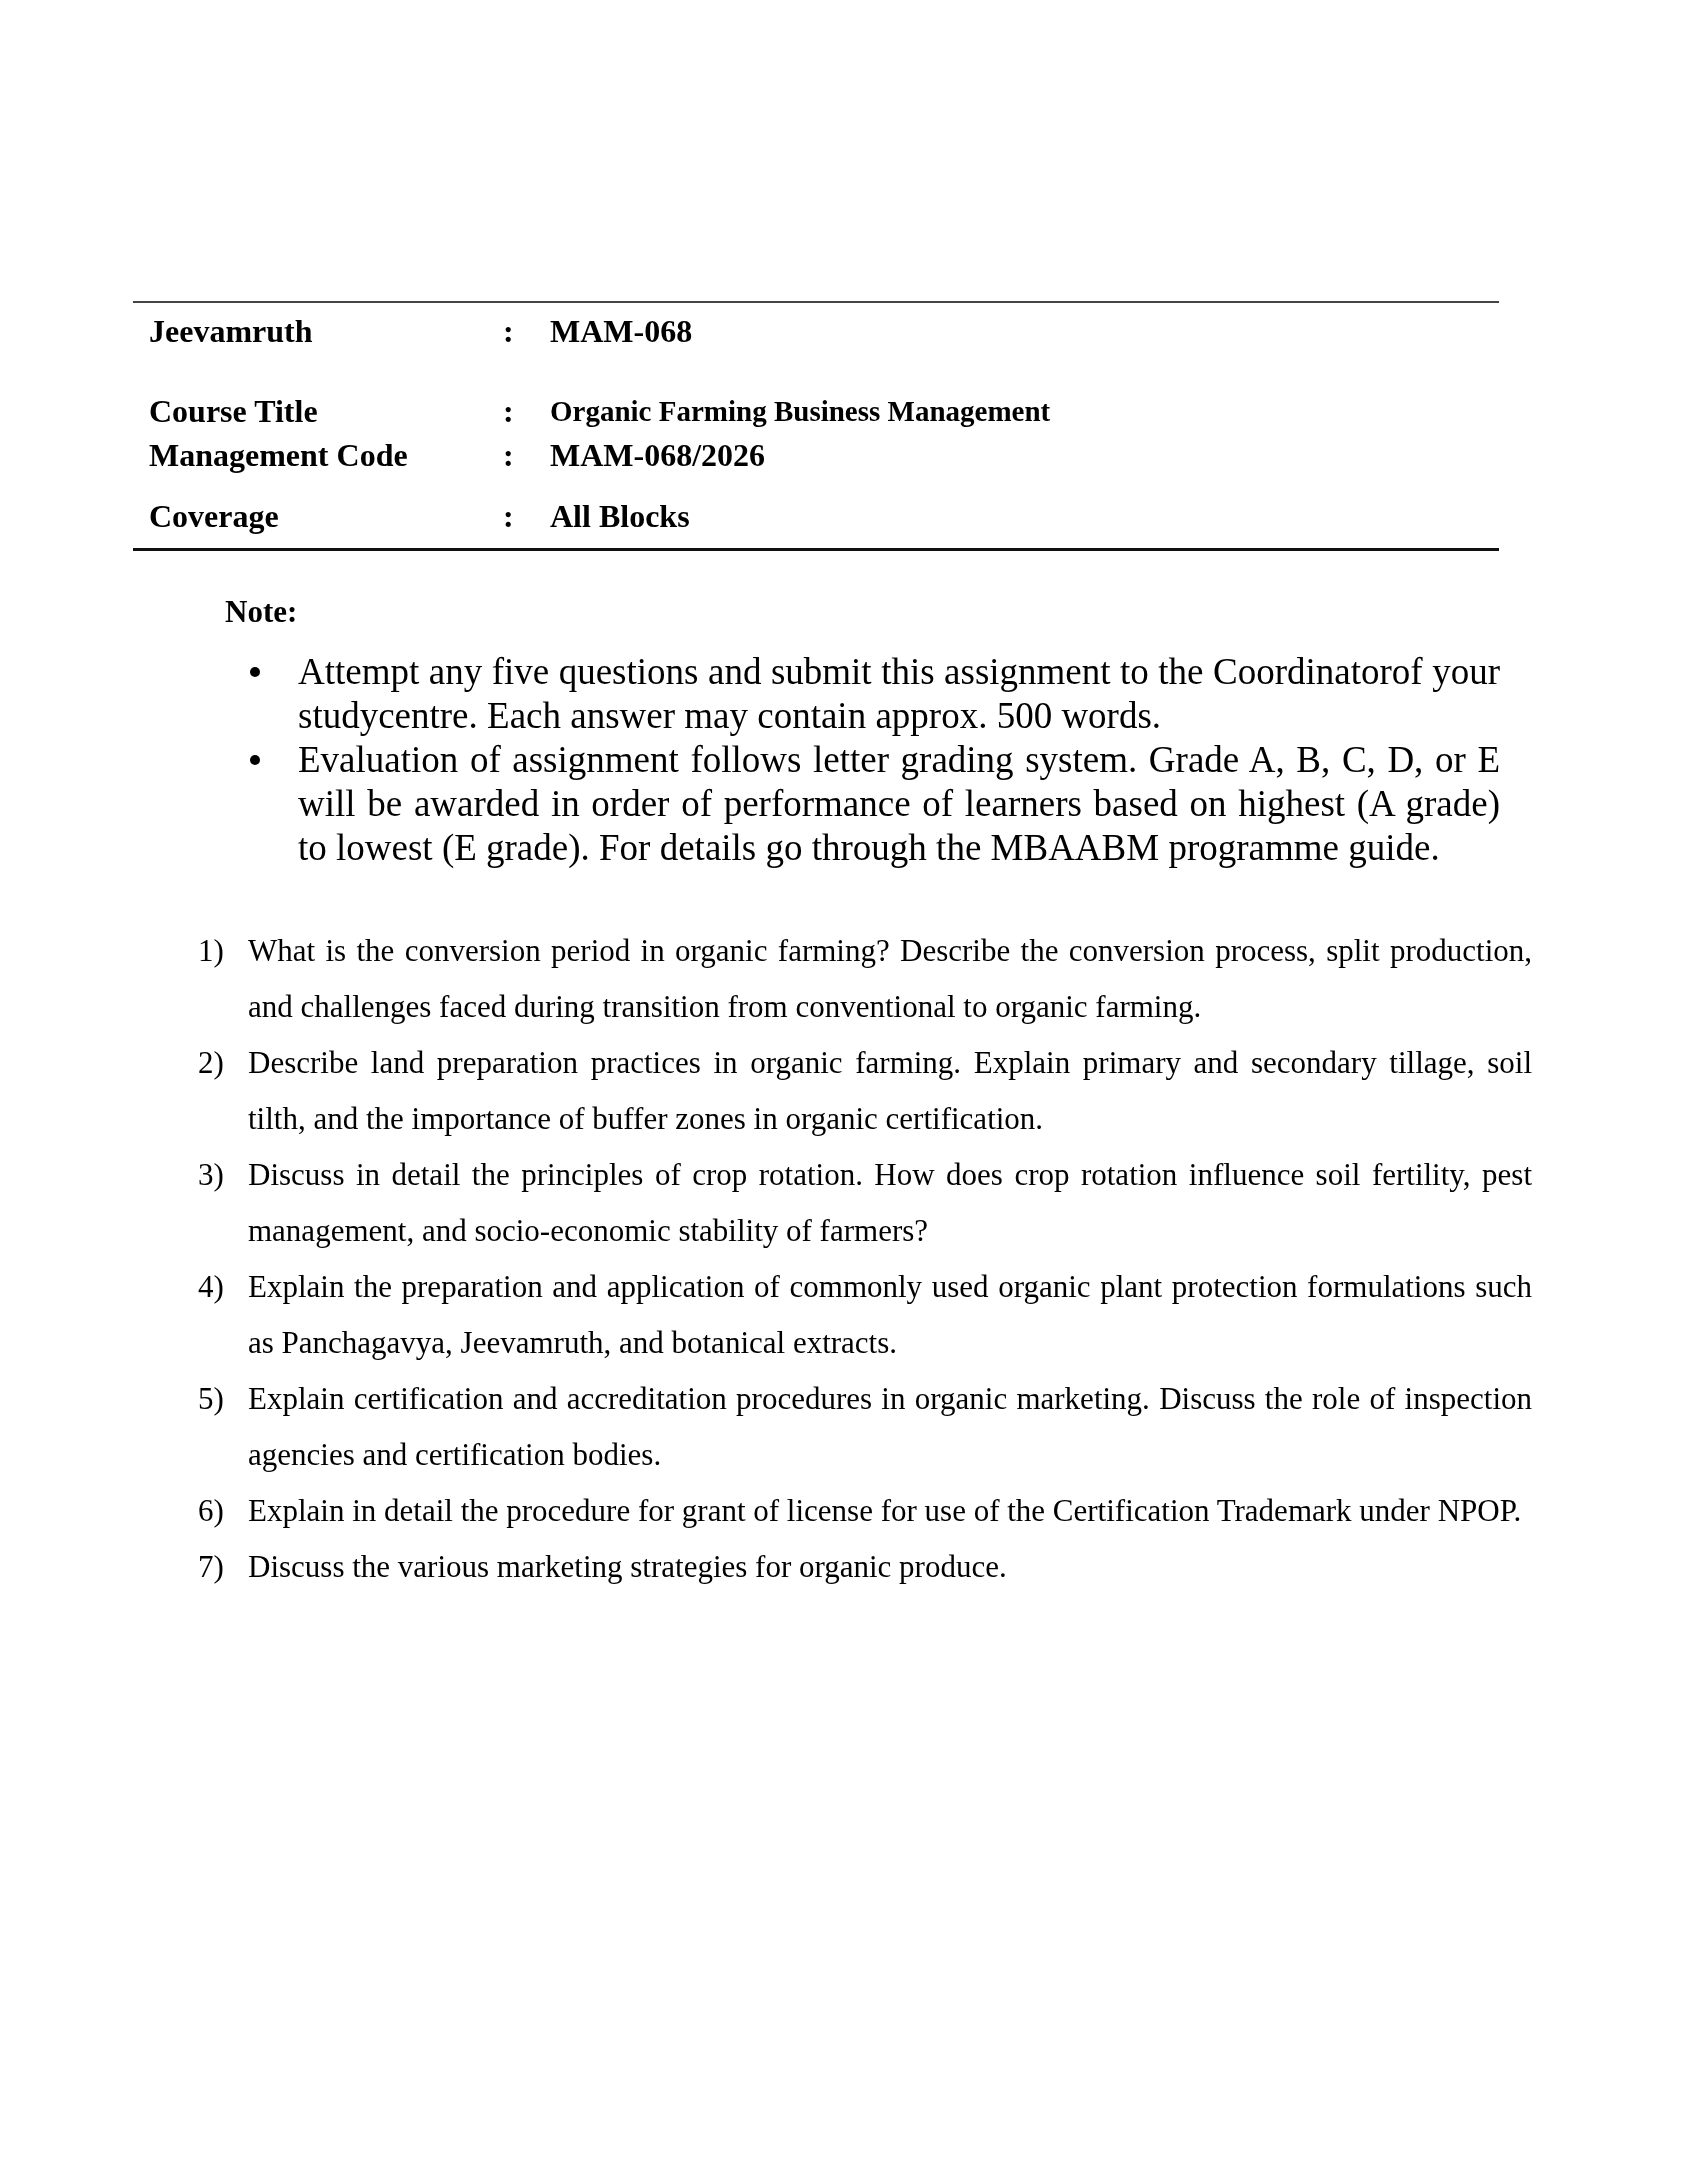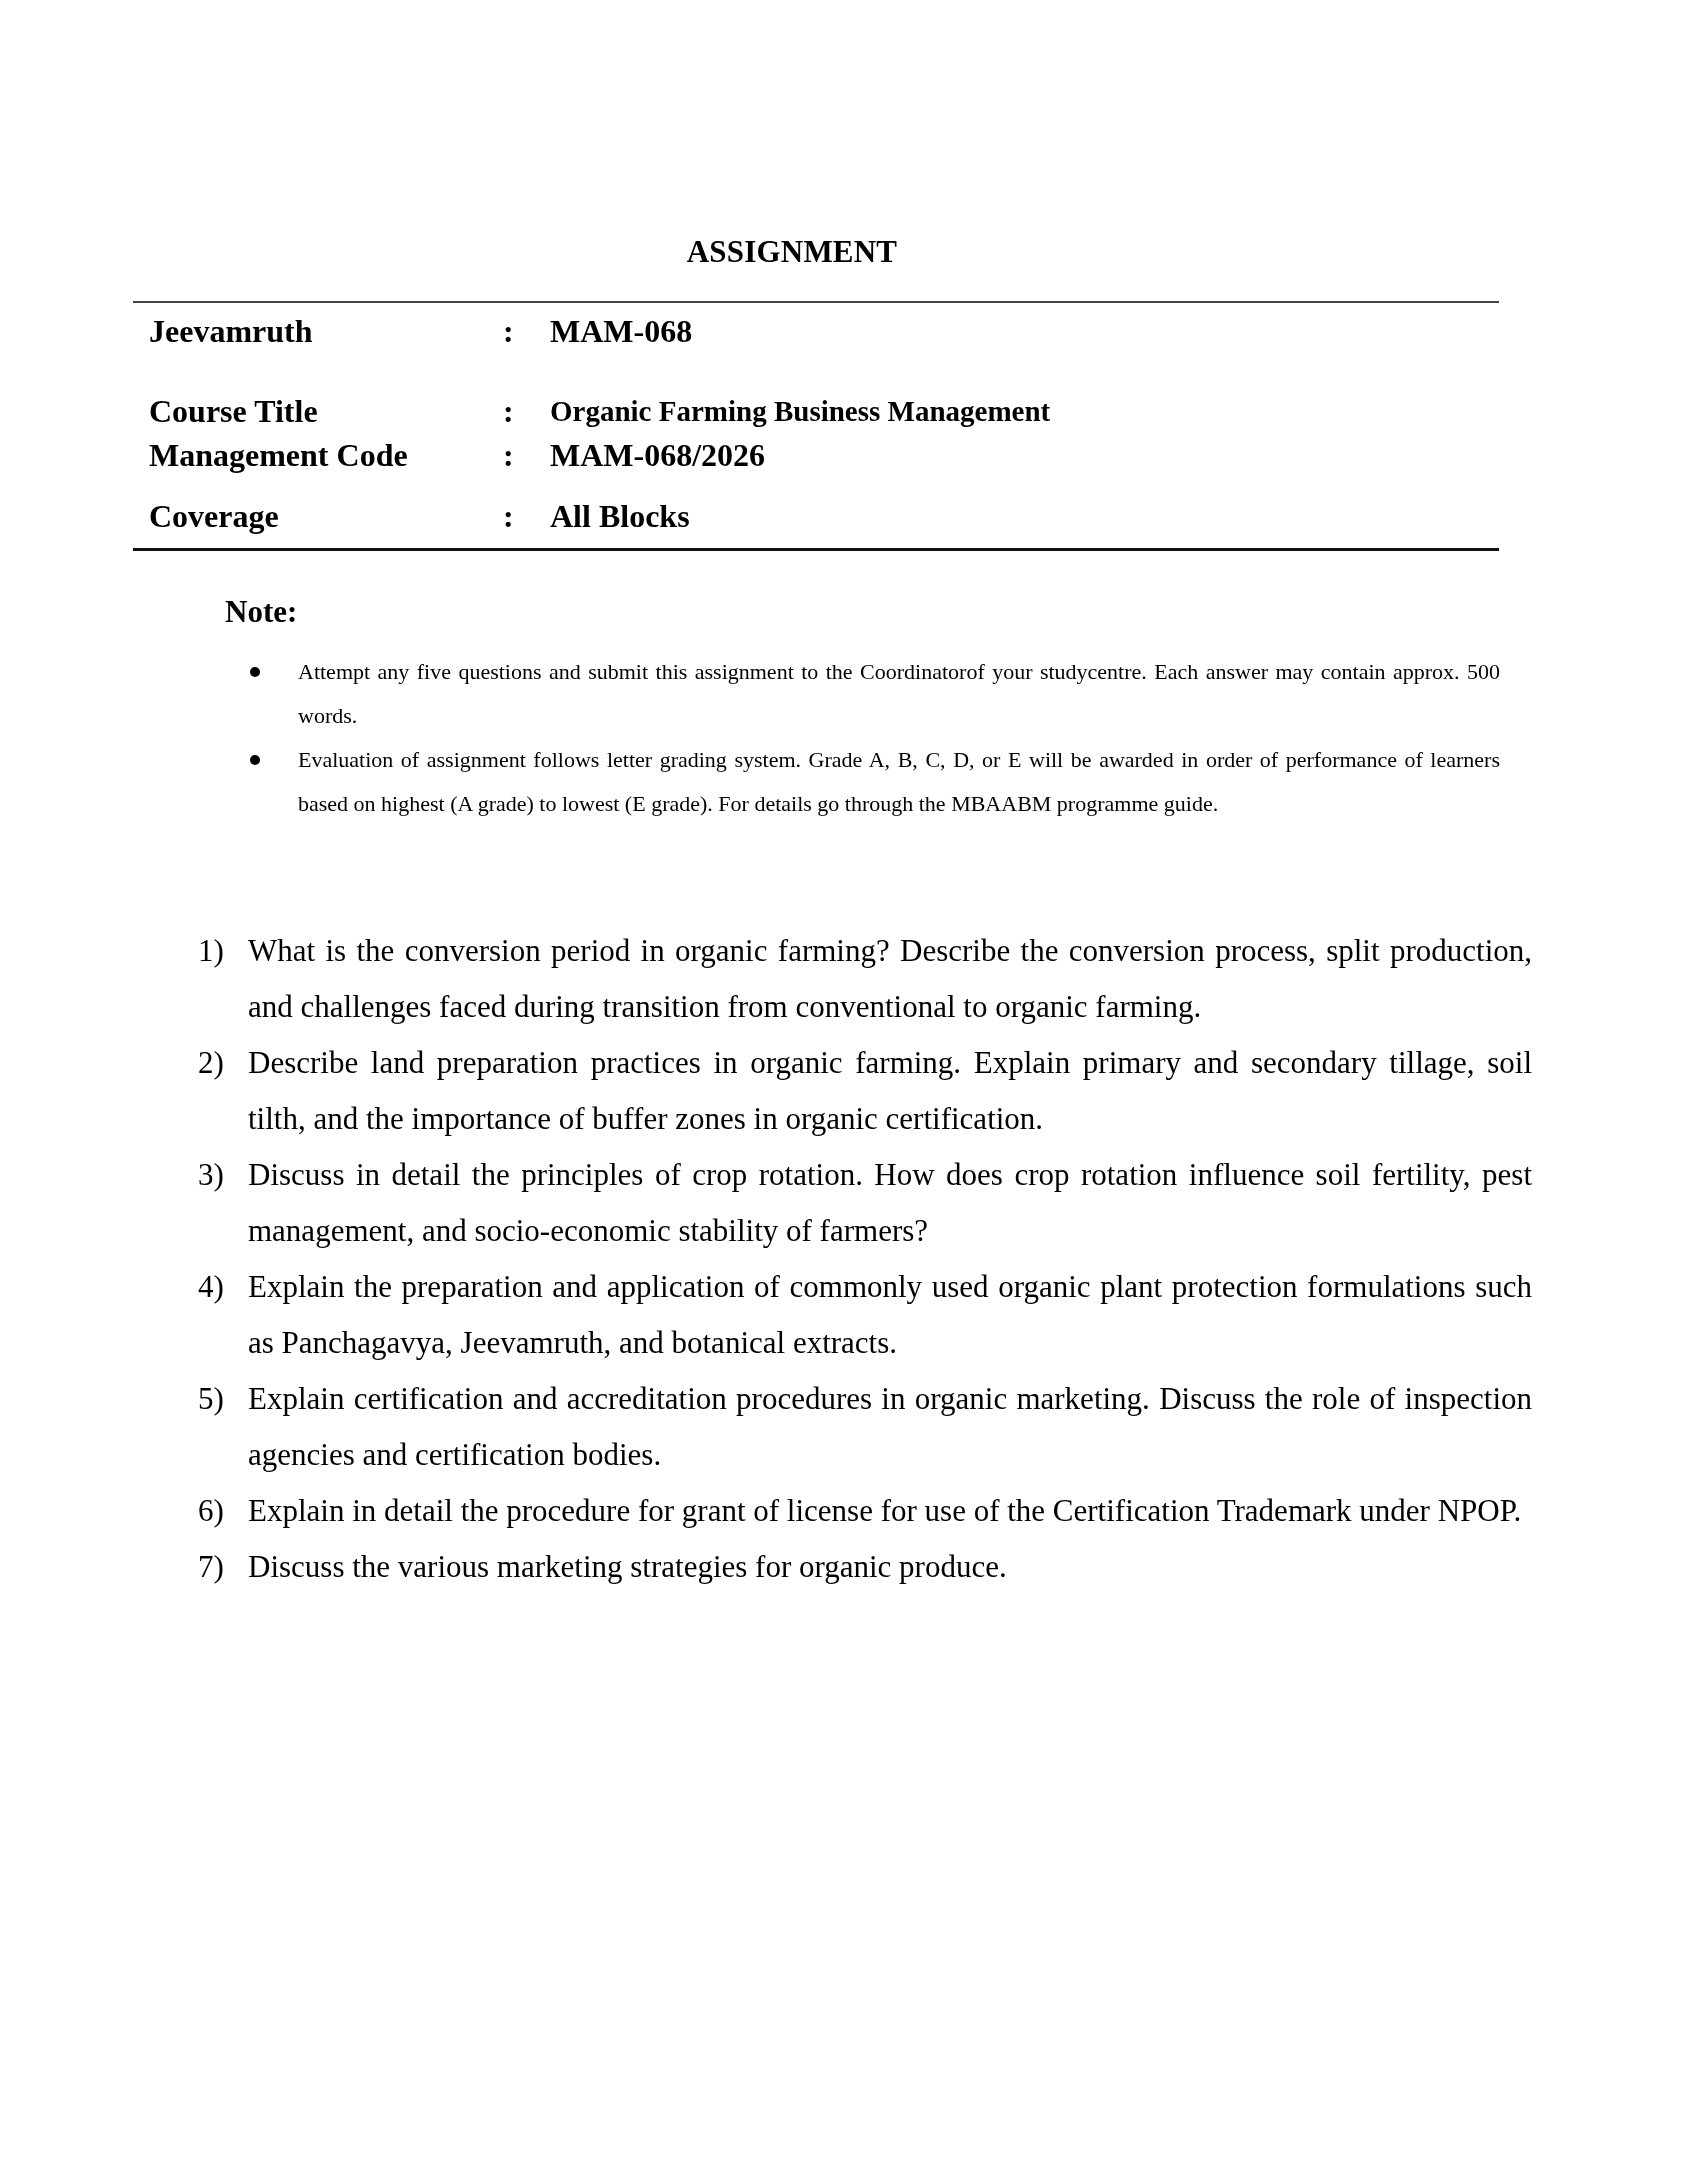--- a/index.html
+++ b/index.html
@@ -92,21 +92,21 @@
       left: 248px;
       top: 650px;
       width: 1252px;
       margin: 0;
       padding: 0;
       list-style: none;
     }
     .note-item {
       position: relative;
       padding-left: 50px;
-      font-size: 22px;
+      font-size: 37px;
       line-height: 44px;
       text-align: justify;
     }
     .note-item .bullet {
       position: absolute;
       left: 0;
       top: 0;
       width: 12px;
       font-size: 31px;
     }
@@ -142,21 +142,20 @@
       position: absolute;
       left: 0;
       top: 0;
     }
   </style>
 </head>
 <body>
 
 <div class="page">
 
-  <div class="doc-title">ASSIGNMENT</div>
 
   <div class="rule rule-top"></div>
 
   <div class="meta-table">
     <div class="meta-row row-0">
       <span class="label">Jeevamruth</span>
       <span class="colon">:</span>
       <span class="value">MAM-068</span>
     </div>
     <div class="meta-row row-1">

